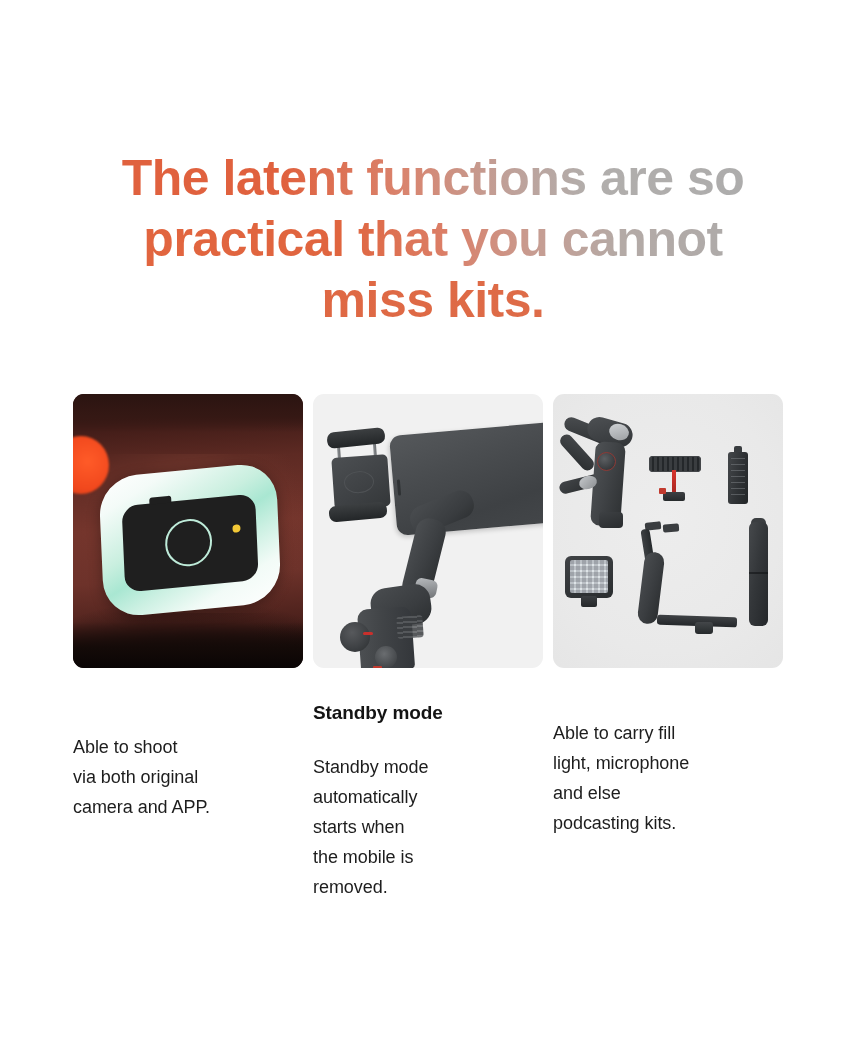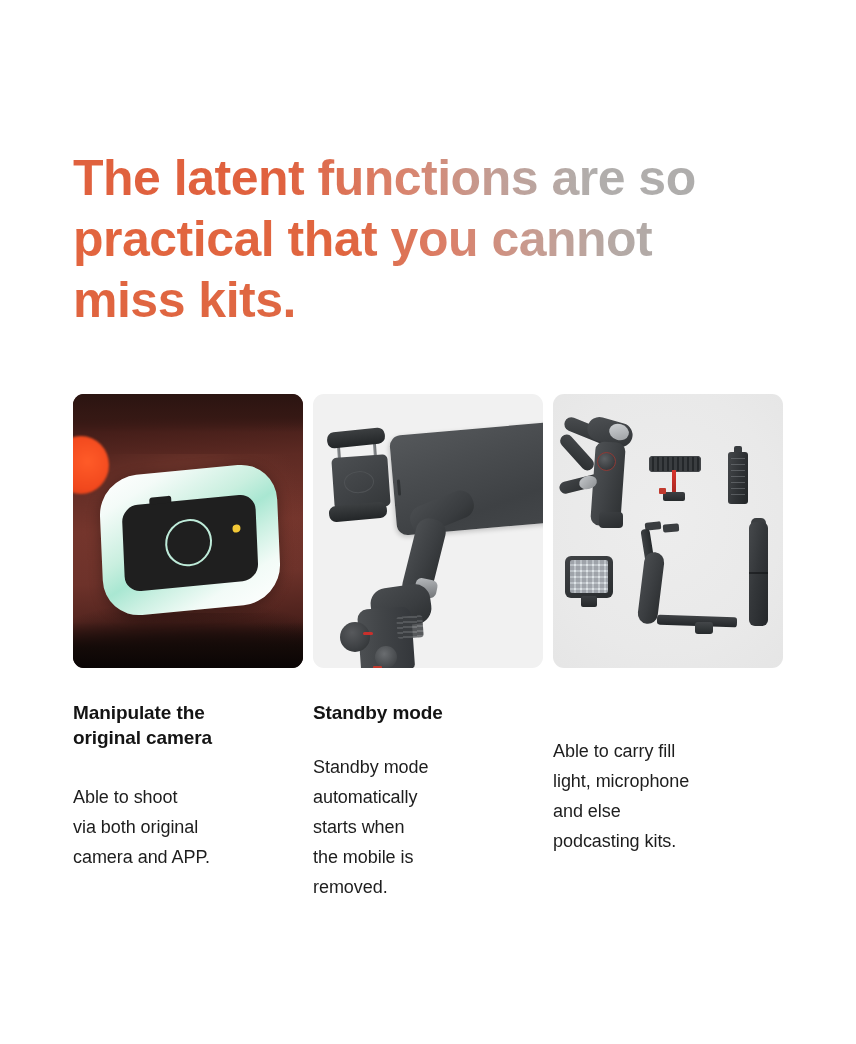--- a/index.html
+++ b/index.html
@@ -27,20 +27,21 @@
     font-size: 50px;
     line-height: 61px;
     font-weight: 700;
     letter-spacing: -0.5px;
     white-space: nowrap;
     margin: 0;
     -webkit-background-clip: text;
     background-clip: text;
     -webkit-text-fill-color: transparent;
     color: transparent;
+    text-align: center;
   }
   .headline-line.l1 {
     background-image: linear-gradient(90deg,
       #E0613E 0%, #E0613E 29%, #D9846E 46%,
       #C0A098 60%, #B1AEAC 72%, #ACACAC 100%);
   }
   .headline-line.l2 {
     background-image: linear-gradient(90deg,
       #E2653F 0%, #E0653F 38%, #DB7F68 52%,
       #C79C91 64%, #B4AAA6 76%, #ABABAB 100%);
@@ -493,21 +494,21 @@
     font-size: 18px;
     line-height: 30px;
     font-weight: 400;
     color: #1D1D1D;
     margin: 0;
     letter-spacing: -0.05px;
     white-space: pre-line;
   }
   .caption-col.c1 .caption-body { margin-top: 32px; }
   .caption-col.c2 .caption-body { margin-top: 27px; }
-  .caption-col.c3 .caption-body { margin-top: 36px; }
+  .caption-col.c3 .caption-body { margin-top: 18px; }
 </style>
 </head>
 <body>
 
 <div class="page">
 
   <div class="headline">
     <div class="headline-line l1">The latent functions are so</div>
     <div class="headline-line l2">practical that you cannot</div>
     <div class="headline-line l3">miss kits.</div>
@@ -588,22 +589,20 @@
         <div class="k-item k-rod"></div>
         <div class="k-item k-rod-seam"></div>
       </div>
     </div>
 
   </div>
 
   <div class="captions">
 
     <div class="caption-col c1">
-      <p class="caption-title">Manipulate the
-original camera</p>
       <p class="caption-body">Able to shoot
 via both original
 camera and APP.</p>
     </div>
 
     <div class="caption-col c2">
       <p class="caption-title">Standby mode</p>
       <p class="caption-body">Standby mode
 automatically
 starts when

